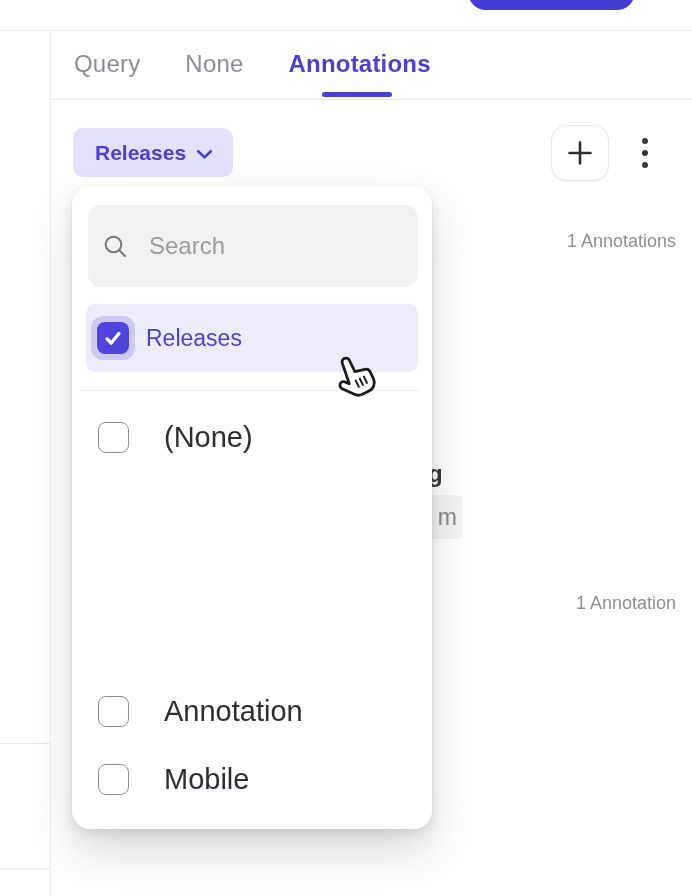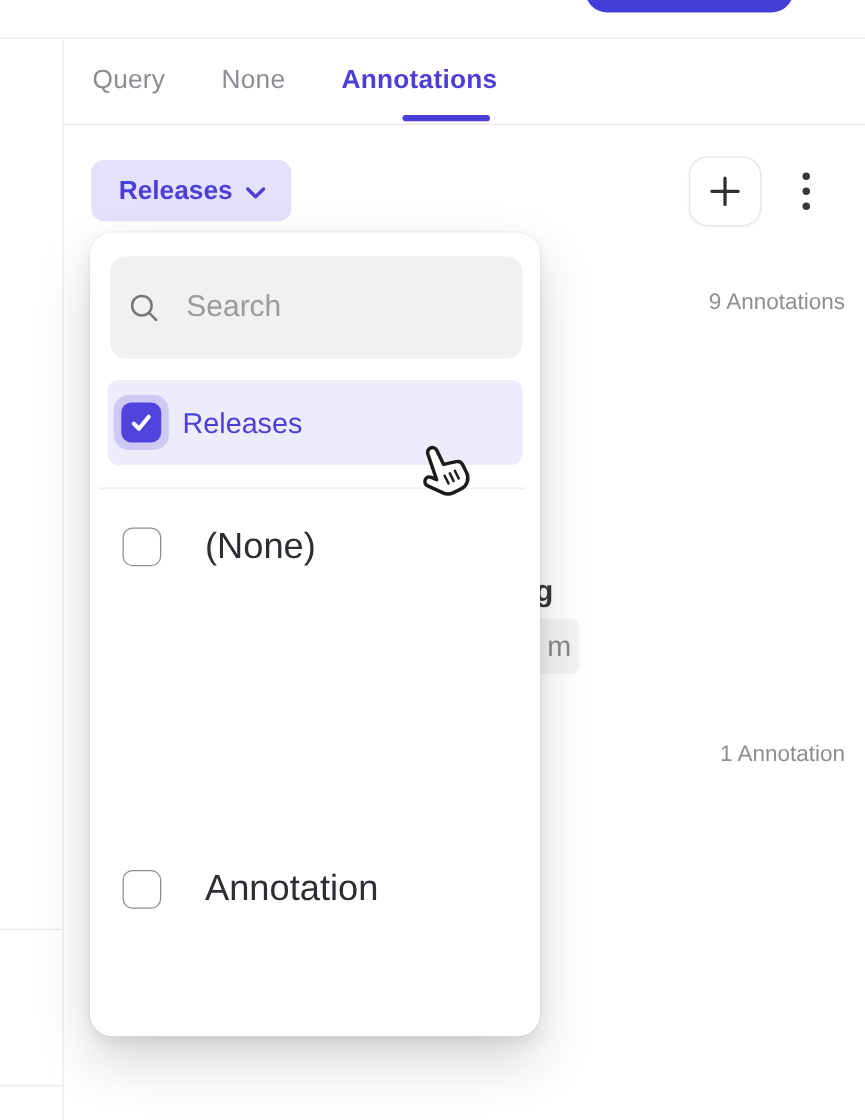--- a/index.html
+++ b/index.html
@@ -10,21 +10,21 @@
   
   .top-purple-btn{position:absolute;left:468px;top:-27px;width:167px;height:37px;
     background:#453dd8;border-radius:18px;}
   .divider-top{position:absolute;left:0;top:30px;width:692px;height:1px;background:#ebebee;}
   .sidebar-vline{position:absolute;left:50px;top:31px;width:1px;height:865px;background:#ececef;}
   .sidebar-hline1{position:absolute;left:0;top:743px;width:50px;height:1px;background:#e9e9ec;}
   .sidebar-hline2{position:absolute;left:0;top:868px;width:50px;height:1px;background:#e9e9ec;}
 
   
   .tabs{position:absolute;left:74px;top:49px;display:flex;gap:45px;align-items:center;}
-  .tab{font-size:21px;font-weight:500;color:#8d8d93;letter-spacing:.2px;line-height:30px;cursor:pointer;}
+  .tab{font-size:24px;font-weight:500;color:#8d8d93;letter-spacing:.2px;line-height:30px;cursor:pointer;}
   .tab.active{color:#4b3fd8;font-weight:600;}
   .tab-underline{position:absolute;left:322px;top:92px;width:70px;height:5px;border-radius:3px;background:#4b3fd8;}
   .divider-header{position:absolute;left:50px;top:99px;width:642px;height:1px;background:#e7e7ea;}
 
   
   .filter-btn{position:absolute;left:73px;top:128px;height:49px;padding:0 20px 0 22px;
     background:#e4e1fb;border-radius:10px;display:flex;align-items:center;gap:10px;
     color:#4b3fd8;font-size:21px;font-weight:600;cursor:pointer;}
   .filter-btn svg{margin-top:3px;}
   .add-btn{position:absolute;left:551px;top:125px;width:58px;height:56px;background:#fff;
@@ -104,21 +104,21 @@
       <path d="M15 4.5 v21 M4.5 15 h21" stroke="#2f2f33" stroke-width="2.6" stroke-linecap="round"></path>
     </svg>
   </div>
 
   <div class="kebab-btn">
     <i></i>
     <i></i>
     <i></i>
   </div>
 
-  <div class="count-top">9 Annotations</div>
+  <div class="count-top">1 Annotations</div>
   <div class="count-bottom">1 Annotation</div>
 
   <div class="frag-g">g</div>
   <div class="frag-badge">
     <span>m</span>
   </div>
 
   <div class="dropdown">
 
     <div class="search-wrap">
@@ -143,20 +143,24 @@
     <div class="list-divider"></div>
 
     <div class="opt-row" style="top:220px">
       <span class="cb-empty"></span>
       <span class="opt-label">(None)</span>
     </div>
     <div class="opt-row" style="top:494px">
       <span class="cb-empty"></span>
       <span class="opt-label">Annotation</span>
     </div>
+    <div class="opt-row" style="top:562px">
+      <span class="cb-empty"></span>
+      <span class="opt-label">Mobile</span>
+    </div>
   </div>
 
   <svg class="cursor" viewBox="0 0 36 36">
     <g transform="rotate(-26 18 18)">
       <path d="M14.6 5.2 c0-1.6 1.3-2.9 2.9-2.9 c1.6 0 2.9 1.3 2.9 2.9 v9.4 l7.5 1.8 c1.6 0.4 2.7 1.8 2.7 3.4 v5.4 c0 4-3.2 7.2-7.2 7.2 h-5.4 c-2.1 0-4.1-0.9-5.4-2.6 l-6.4-7.8 c-1-1.2-0.9-3 0.3-4 c1.2-1 2.9-0.8 3.9 0.4 l2.2 2.6 z" fill="#ffffff" stroke="#1b1b1b" stroke-width="2.1" stroke-linejoin="round"></path>
       <path d="M18 21 v5.2 M21.4 21 v5.2 M24.8 21 v5.2" fill="none" stroke="#1b1b1b" stroke-width="1.5" stroke-linecap="round"></path>
     </g>
   </svg>
 
 </div>

